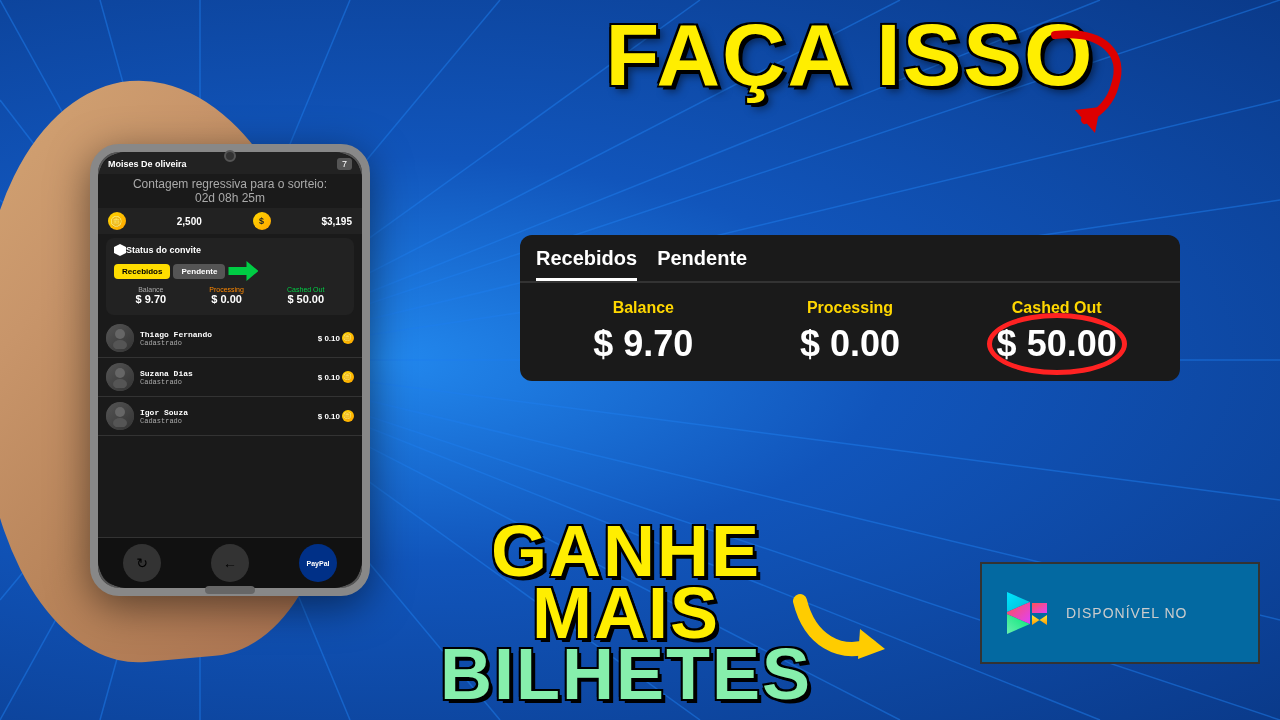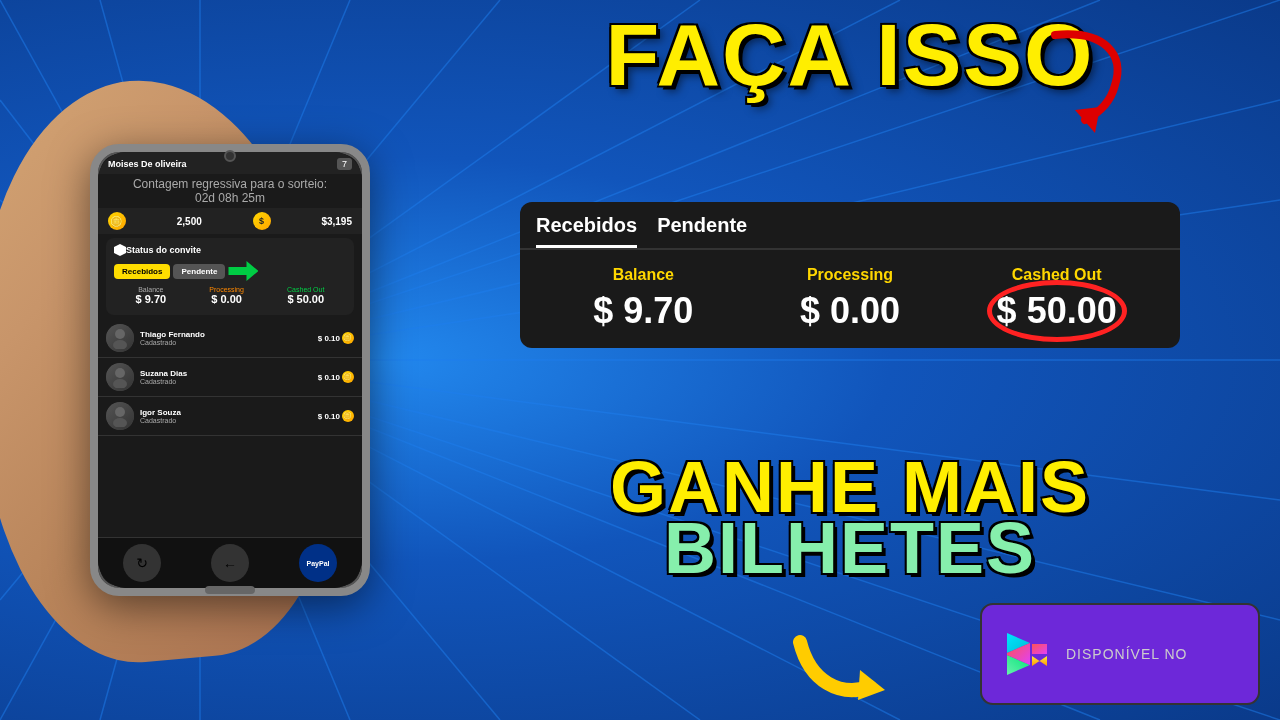--- a/index.html
+++ b/index.html
@@ -304,20 +304,21 @@
       height: 100%;
       background: linear-gradient(135deg, #555, #333);
       border-radius: 50%;
       display: flex;
       align-items: center;
       justify-content: center;
     }
 
     .contact-info {
       flex: 1;
+      font-family: Liberation Mono, monospace;
     }
 
     .contact-name {
       font-size: 8px;
       color: #fff;
       font-weight: bold;
     }
 
     .contact-status {
       font-size: 7px;
@@ -507,22 +508,22 @@
       color: #86efac;
       text-shadow: 4px 4px 0 #000, -2px -2px 0 #000, 2px -2px 0 #000, -2px 2px 0 #000;
       line-height: 0.85;
       letter-spacing: 2px;
       text-transform: uppercase;
       font-family: Impact, Arial Black, sans-serif;
     }
 
     
     .google-play-badge {
-      background: #6d28d9;
-      border-radius: 13px;
+      background: #0369a1;
+      border-radius: 0;
       padding: 24px 20px;
       display: flex;
       align-items: center;
       gap: 14px;
       border: 2px solid #333;
       min-width: 280px;
     }
 
     .play-icon {
       width: 50px;
@@ -549,23 +550,23 @@
     .bottom-row {
       display: flex;
       align-items: center;
       justify-content: flex-end;
       gap: 30px;
       width: 100%;
     }
 
     .bottom-content {
       display: flex;
-      flex-direction: column;
-      align-items: center;
-      gap: 24px;
+      flex-direction: row;
+      align-items: center;
+      gap: 4px;
       width: 100%;
     }
   </style>
 </head>
 <body>
 
 <div class="bg-burst"></div>
 <div class="bg-lines">
   <svg viewBox="0 0 1280 720" preserveAspectRatio="xMidYMid slice">
 

